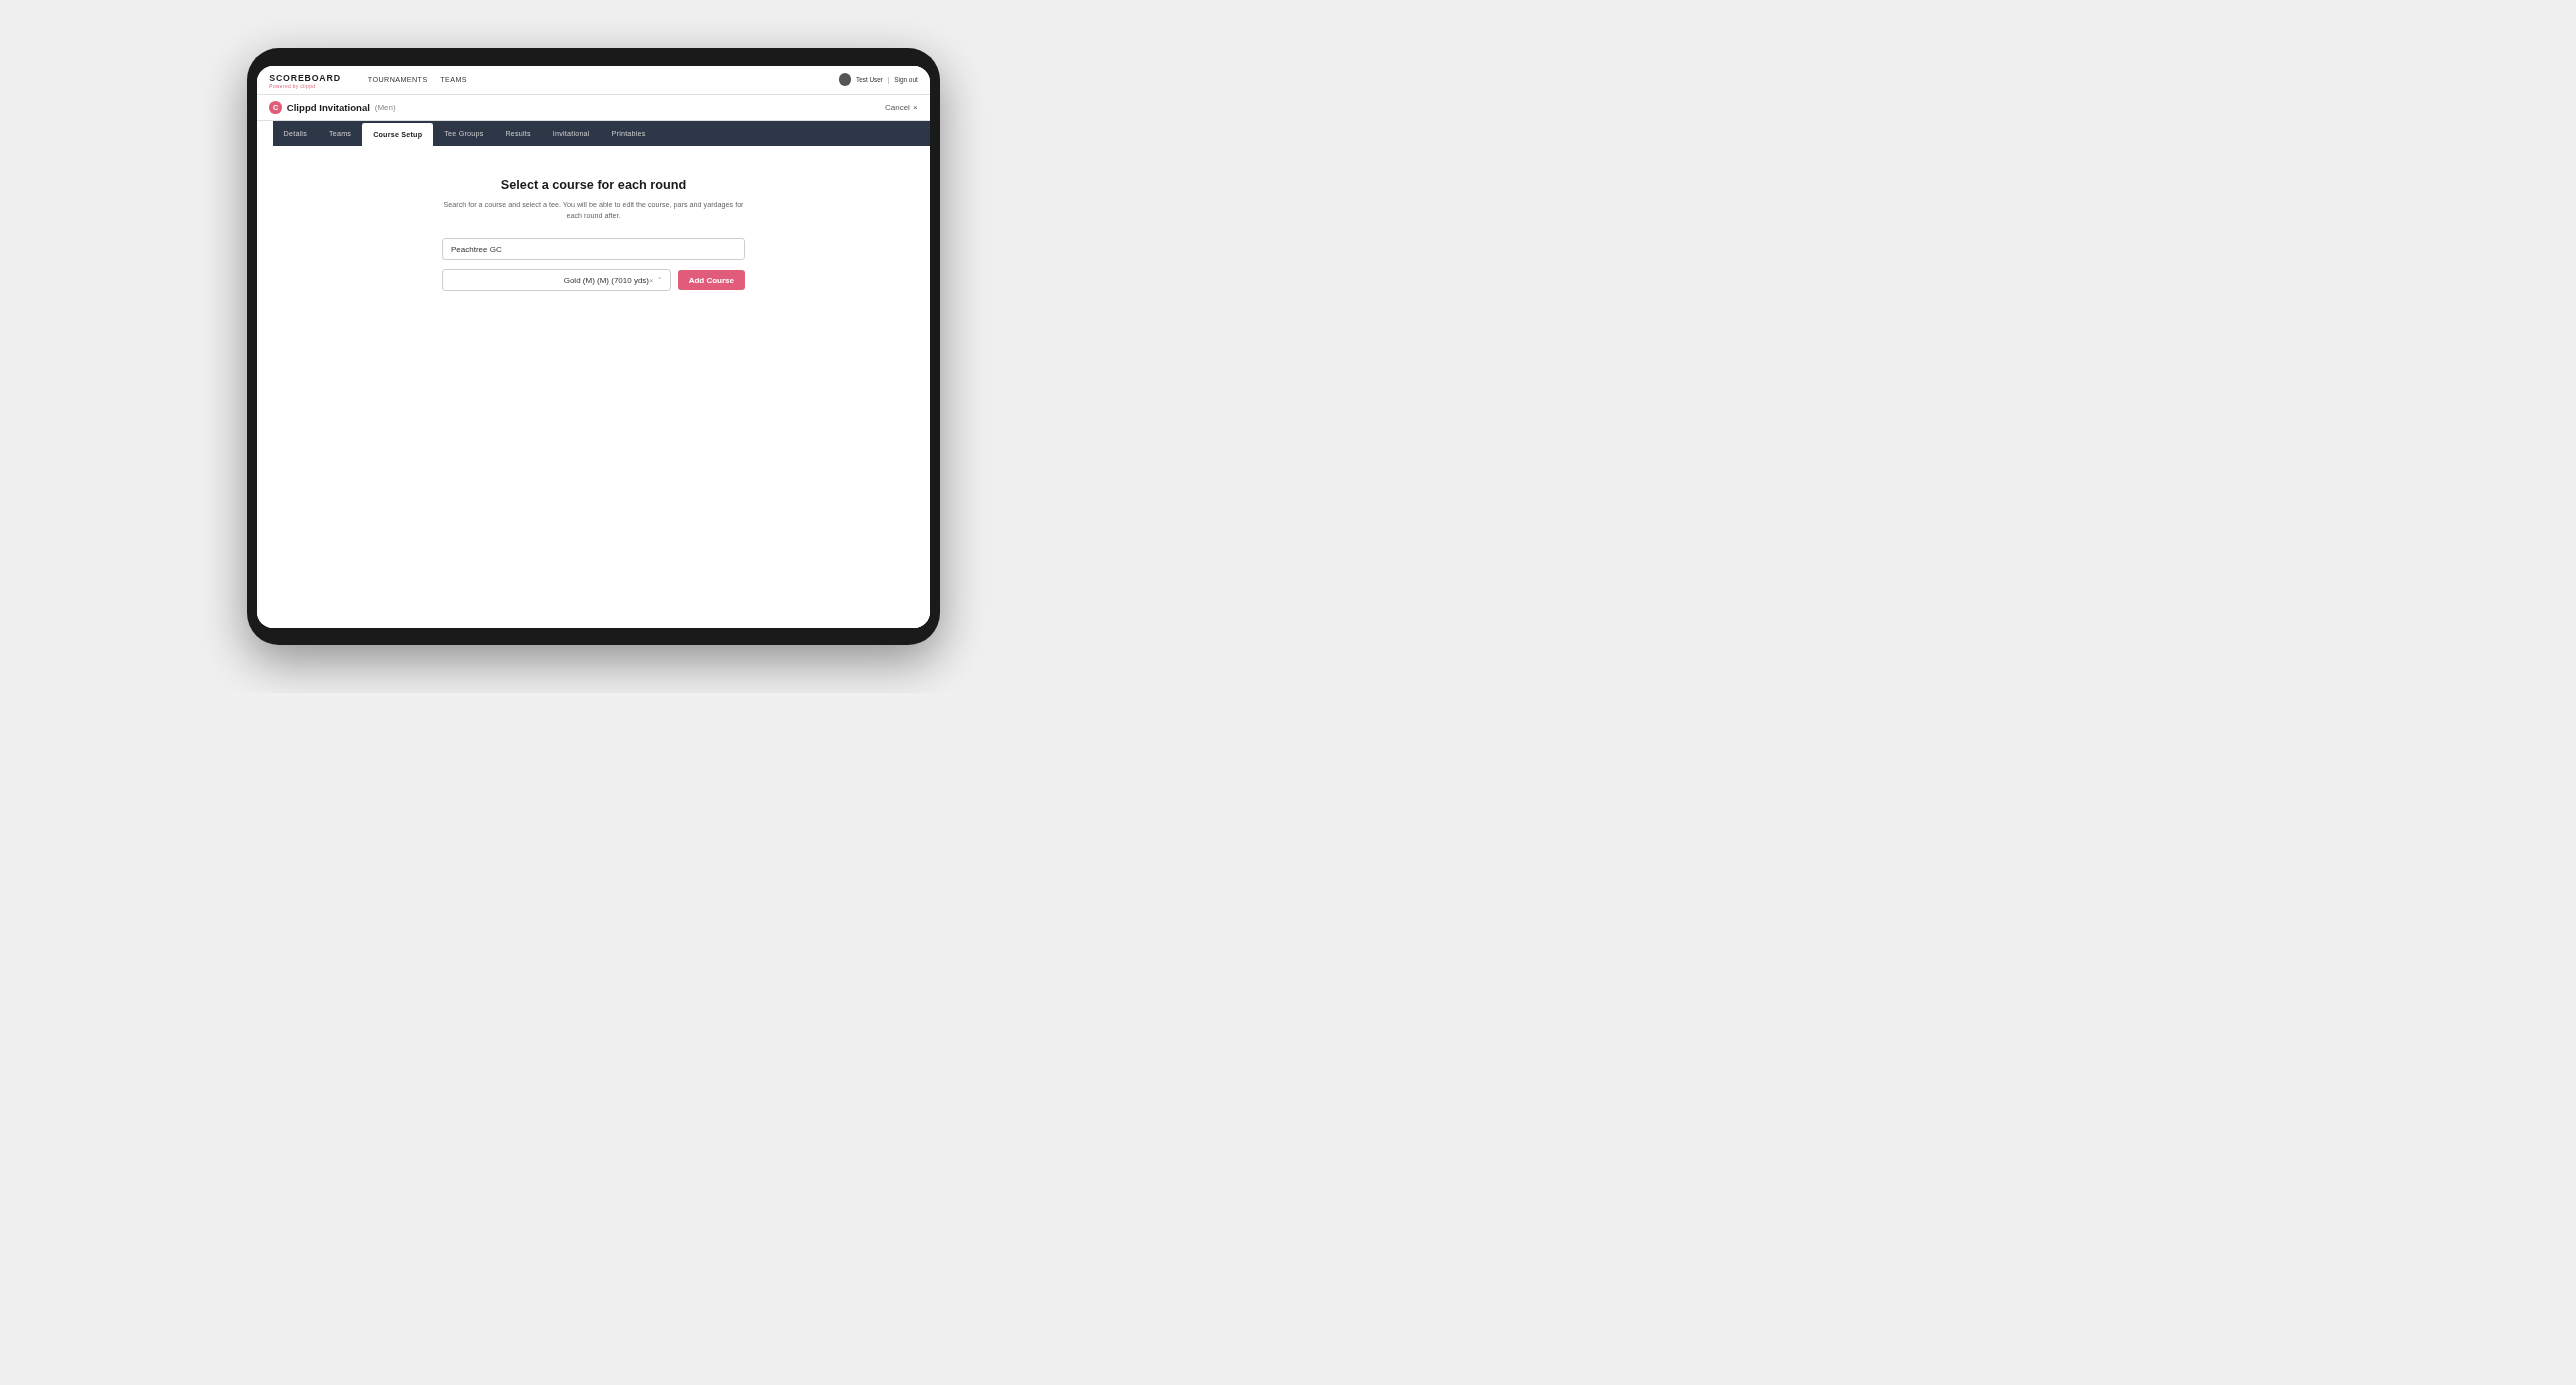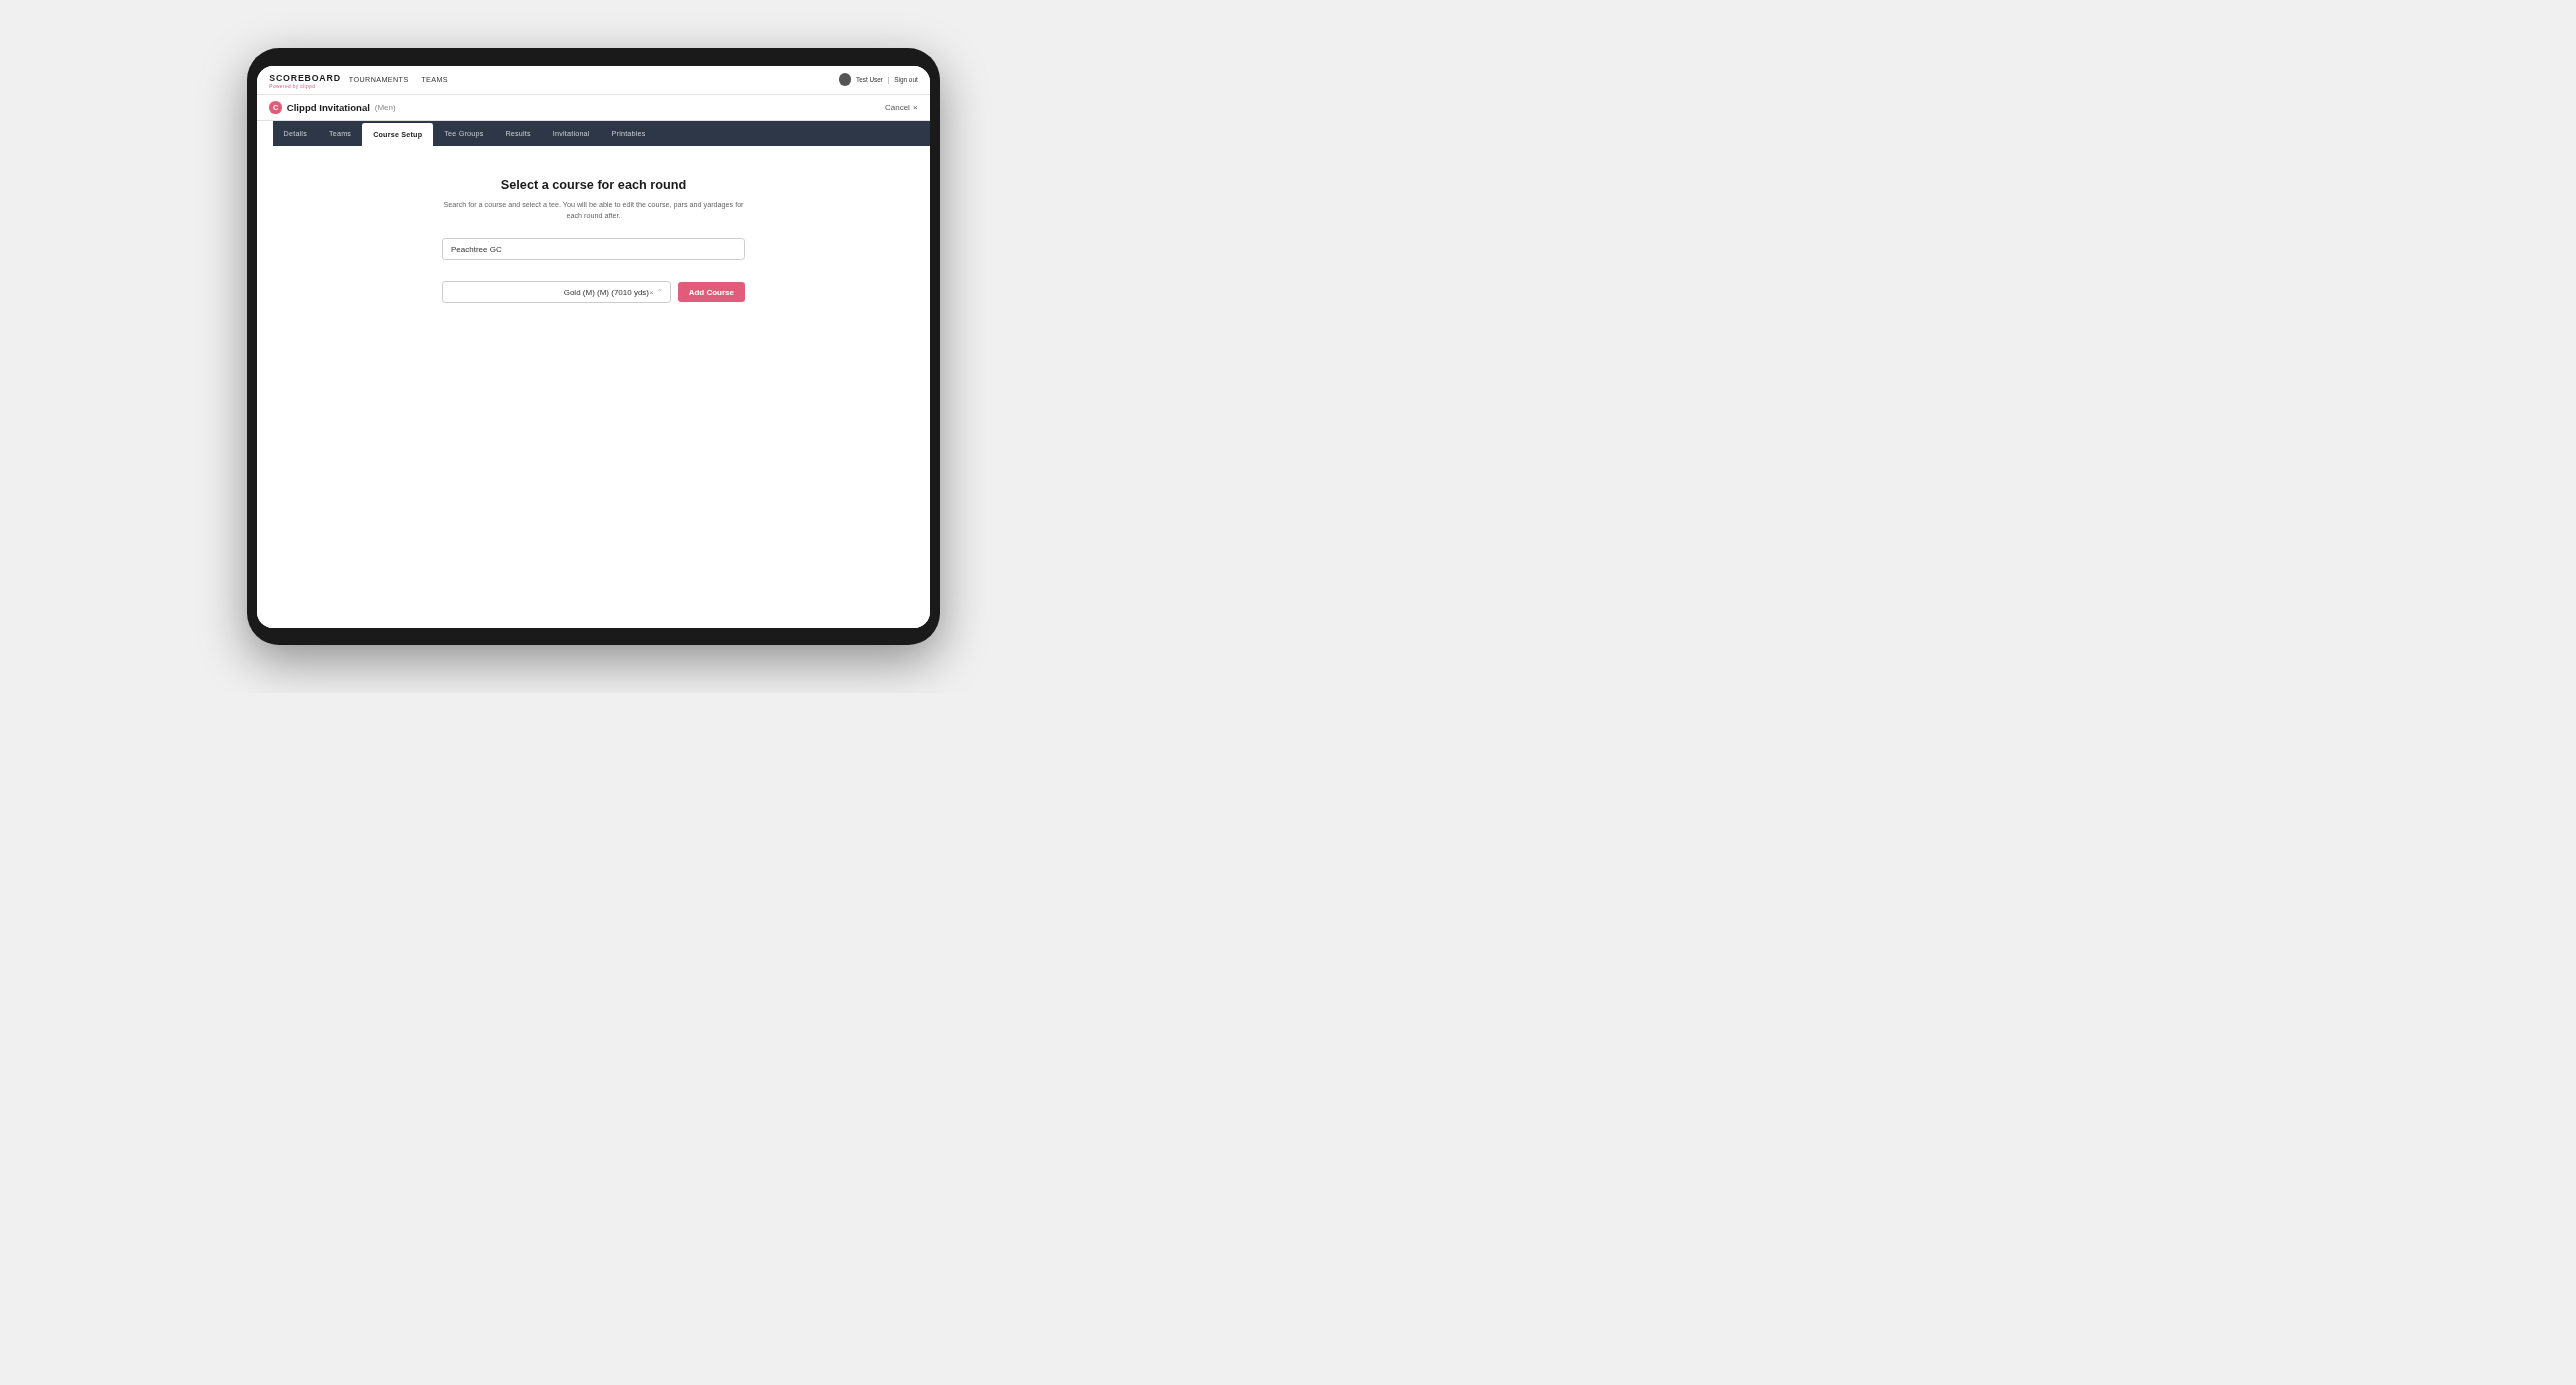--- a/index.html
+++ b/index.html
@@ -64,21 +64,21 @@
       border-bottom: 0.8px solid #e0e0e0;
       display: flex;
       align-items: center;
       padding: 0 12.7px;
       height: 29px;
       flex-shrink: 0;
     }
     .logo-area {
       display: flex;
       align-items: center;
-      margin-right: 8px;
+      margin-right: 27px;
     }
     .logo-text {
       font-size: 8.8px;
       font-weight: 700;
       color: #1a1a1a;
       letter-spacing: 0.8px;
       text-transform: uppercase;
     }
     .logo-sub {
       font-size: 4.8px;
@@ -224,21 +224,21 @@
     }
 
     
     .course-input {
       width: 100%;
       padding: 5.6px 8px;
       border: 0.8px solid #ccc;
       border-radius: 3.2px;
       font-size: 8px;
       color: #333;
-      margin-bottom: 21px;
+      margin-bottom: 9px;
       outline: none;
     }
 
     
     .tee-row {
       display: flex;
       gap: 6.4px;
       width: 100%;
       align-items: center;
     }

